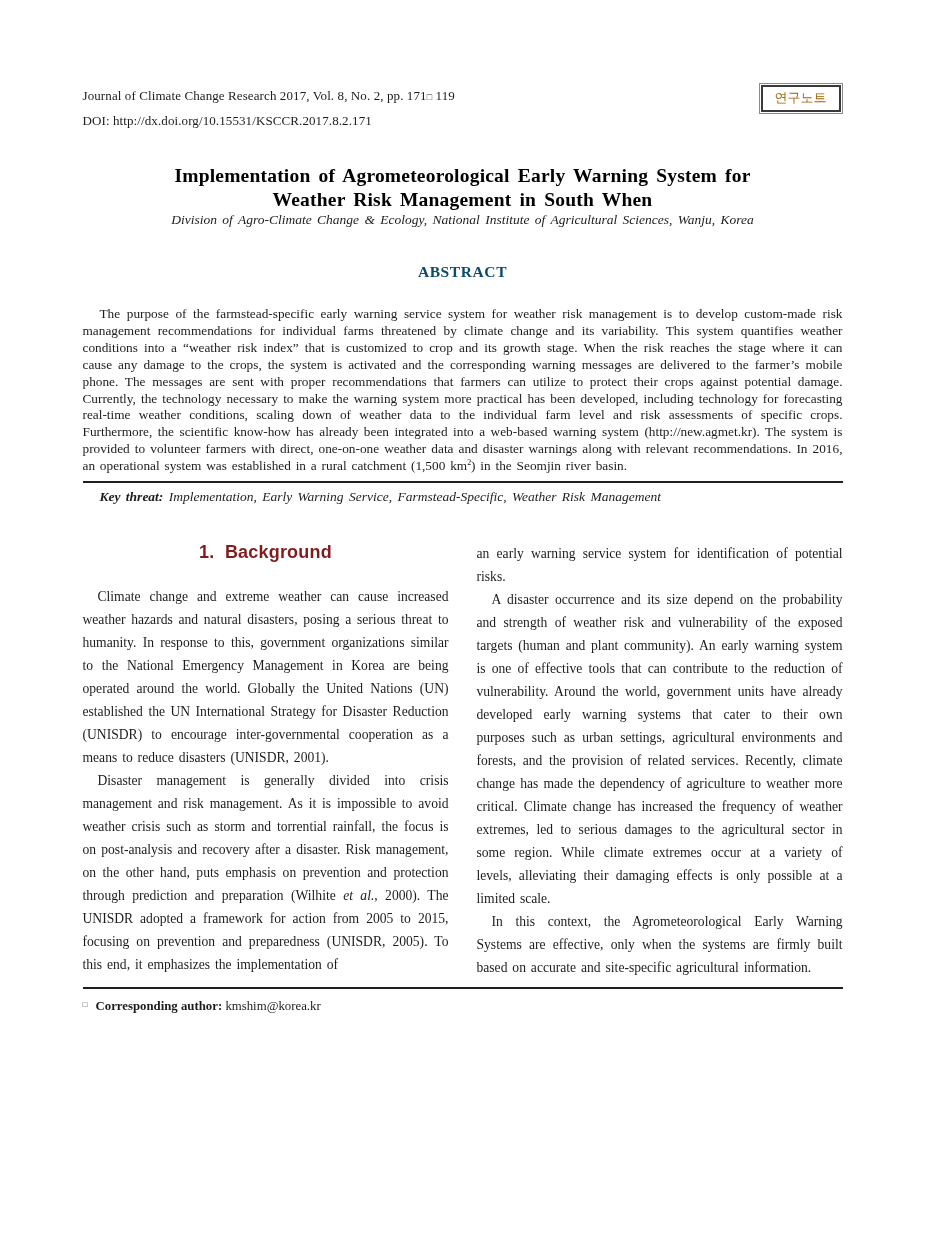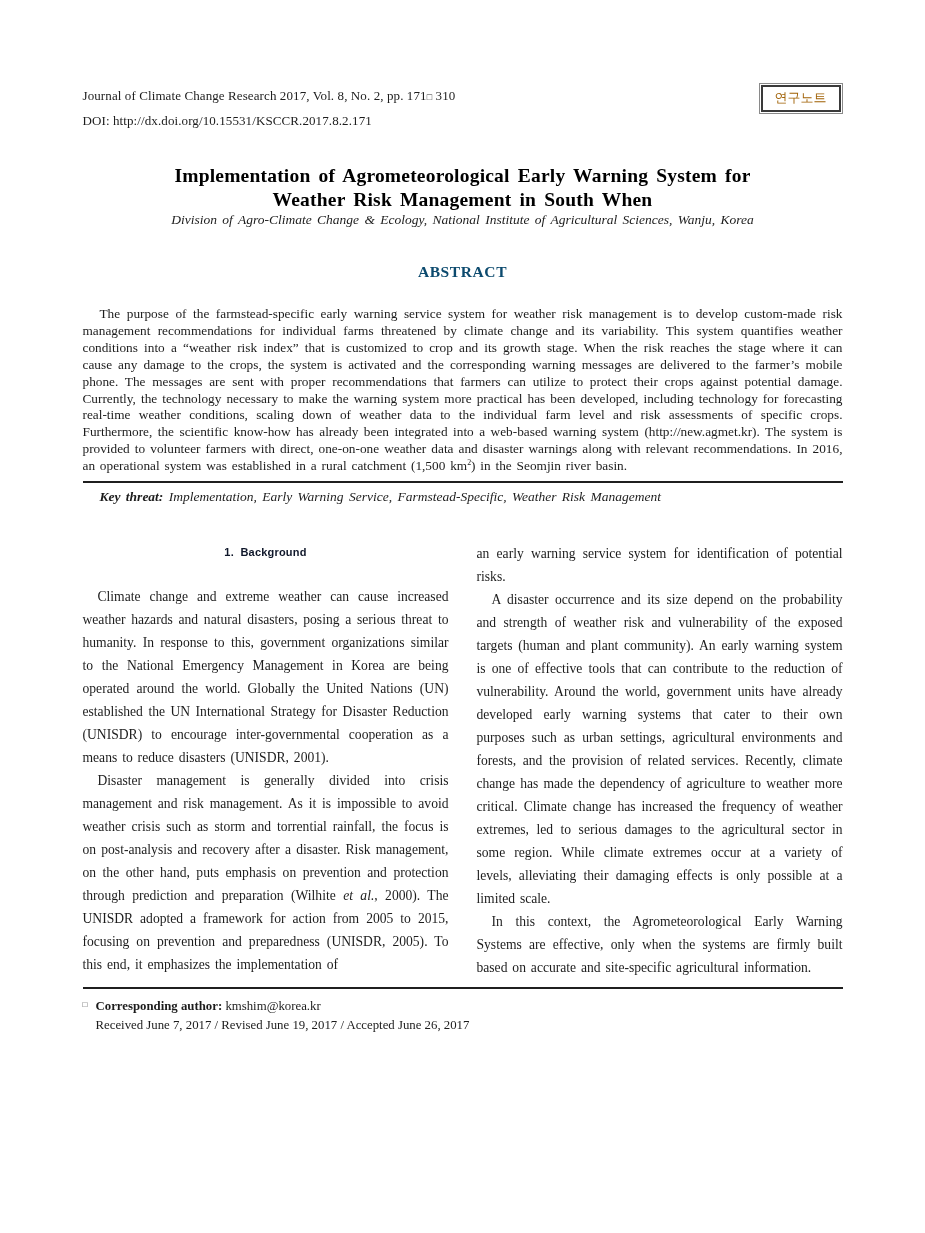--- a/index.html
+++ b/index.html
@@ -53,21 +53,21 @@
     margin: 6px 0 0; font-size: 13.5px; line-height: 16px; word-spacing: 2px;
     padding-left: 17px;
   }
 
   
   .columns { display: flex; gap: 28px; margin-top: 37px; }
   .col { width: 366px; }
   .section-heading {
     margin: 0 0 22px; text-align: center;
     font-family: "Liberation Sans", "DejaVu Sans", sans-serif;
-    font-size: 11px; line-height: 21px; font-weight: 600; color: #0f172a;
+    font-size: 18px; line-height: 21px; font-weight: 600; color: #7f1d1d;
     letter-spacing: 0.2px;
   }
   .body-p {
     margin: 0; text-align: justify;
     font-size: 13.6px; line-height: 23px; word-spacing: 1.5px;
   }
   .body-p.indent { text-indent: 15px; }
 
   
   .foot-rule { margin-top: 8px; height: 2px; background: #1f1f1f; }
@@ -83,21 +83,21 @@
   .r-mark{ vertical-align: super; font-size: 8px; line-height: 0; color: #444; }
   .r-box { font-size: 9px; color: #333; }
 </style>
 </head>
 <body>
 
 <div class="page">
 
   <header class="masthead">
     <div class="mast-left">
-      <div><span>Journal of Climate Change Research 2017, Vol. 8, No. 2, pp. 171</span><span class="r-box">□</span><span> 310</span></div>
+      <div><span>Journal of Climate Change Research 2017, Vol. 8, No. 2, pp. 171</span><span class="r-box">□</span><span> 119</span></div>
       <div>DOI: http://dx.doi.org/10.15531/KSCCR.2017.8.2.171</div>
     </div>
     <div class="badge">연구노트</div>
   </header>
 
   <h1 class="title"><span>Implementation of Agrometeorological Early Warning System for</span><br><span>Weather Risk Management in South When</span></h1>
 
 
   <div class="affiliation">Division of Agro-Climate Change &amp; Ecology, National Institute of Agricultural Sciences, Wanju, Korea</div>
 
@@ -120,16 +120,15 @@
       <p class="body-p indent"><span>A disaster occurrence and its size depend on the probability and strength of weather risk and vulnerability of the exposed targets (human and plant community). An early warning system is one of effective tools that can contribute to the reduction of vulnerability. Around the world, government units have already developed early warning systems that cater to their own purposes such as urban settings, agricultural environments and forests, and the provision of related services. Recently, climate change has made the dependency of agriculture to weather more critical. Climate change has increased the frequency of weather extremes, led to serious damages to the agricultural sector in some region. While climate extremes occur at a variety of levels, alleviating their damaging effects is only possible at a limited scale.</span></p>
       <p class="body-p indent"><span>In this context, the Agrometeorological Early Warning Systems are effective, only when the systems are firmly built based on accurate and site-specific agricultural information.</span></p>
     </div>
   </div>
 
   <div class="foot-rule"></div>
 
   <div class="footnote">
     <span class="fn-mark">□</span>
     <div><span class="r-b">Corresponding author:</span><span> kmshim@korea.kr</span></div>
-    <div>Received June 7, 2017 / Revised June 19, 2017 / Accepted June 26, 2017</div>
   </div>
 
 </div>
 
 </body></html>

